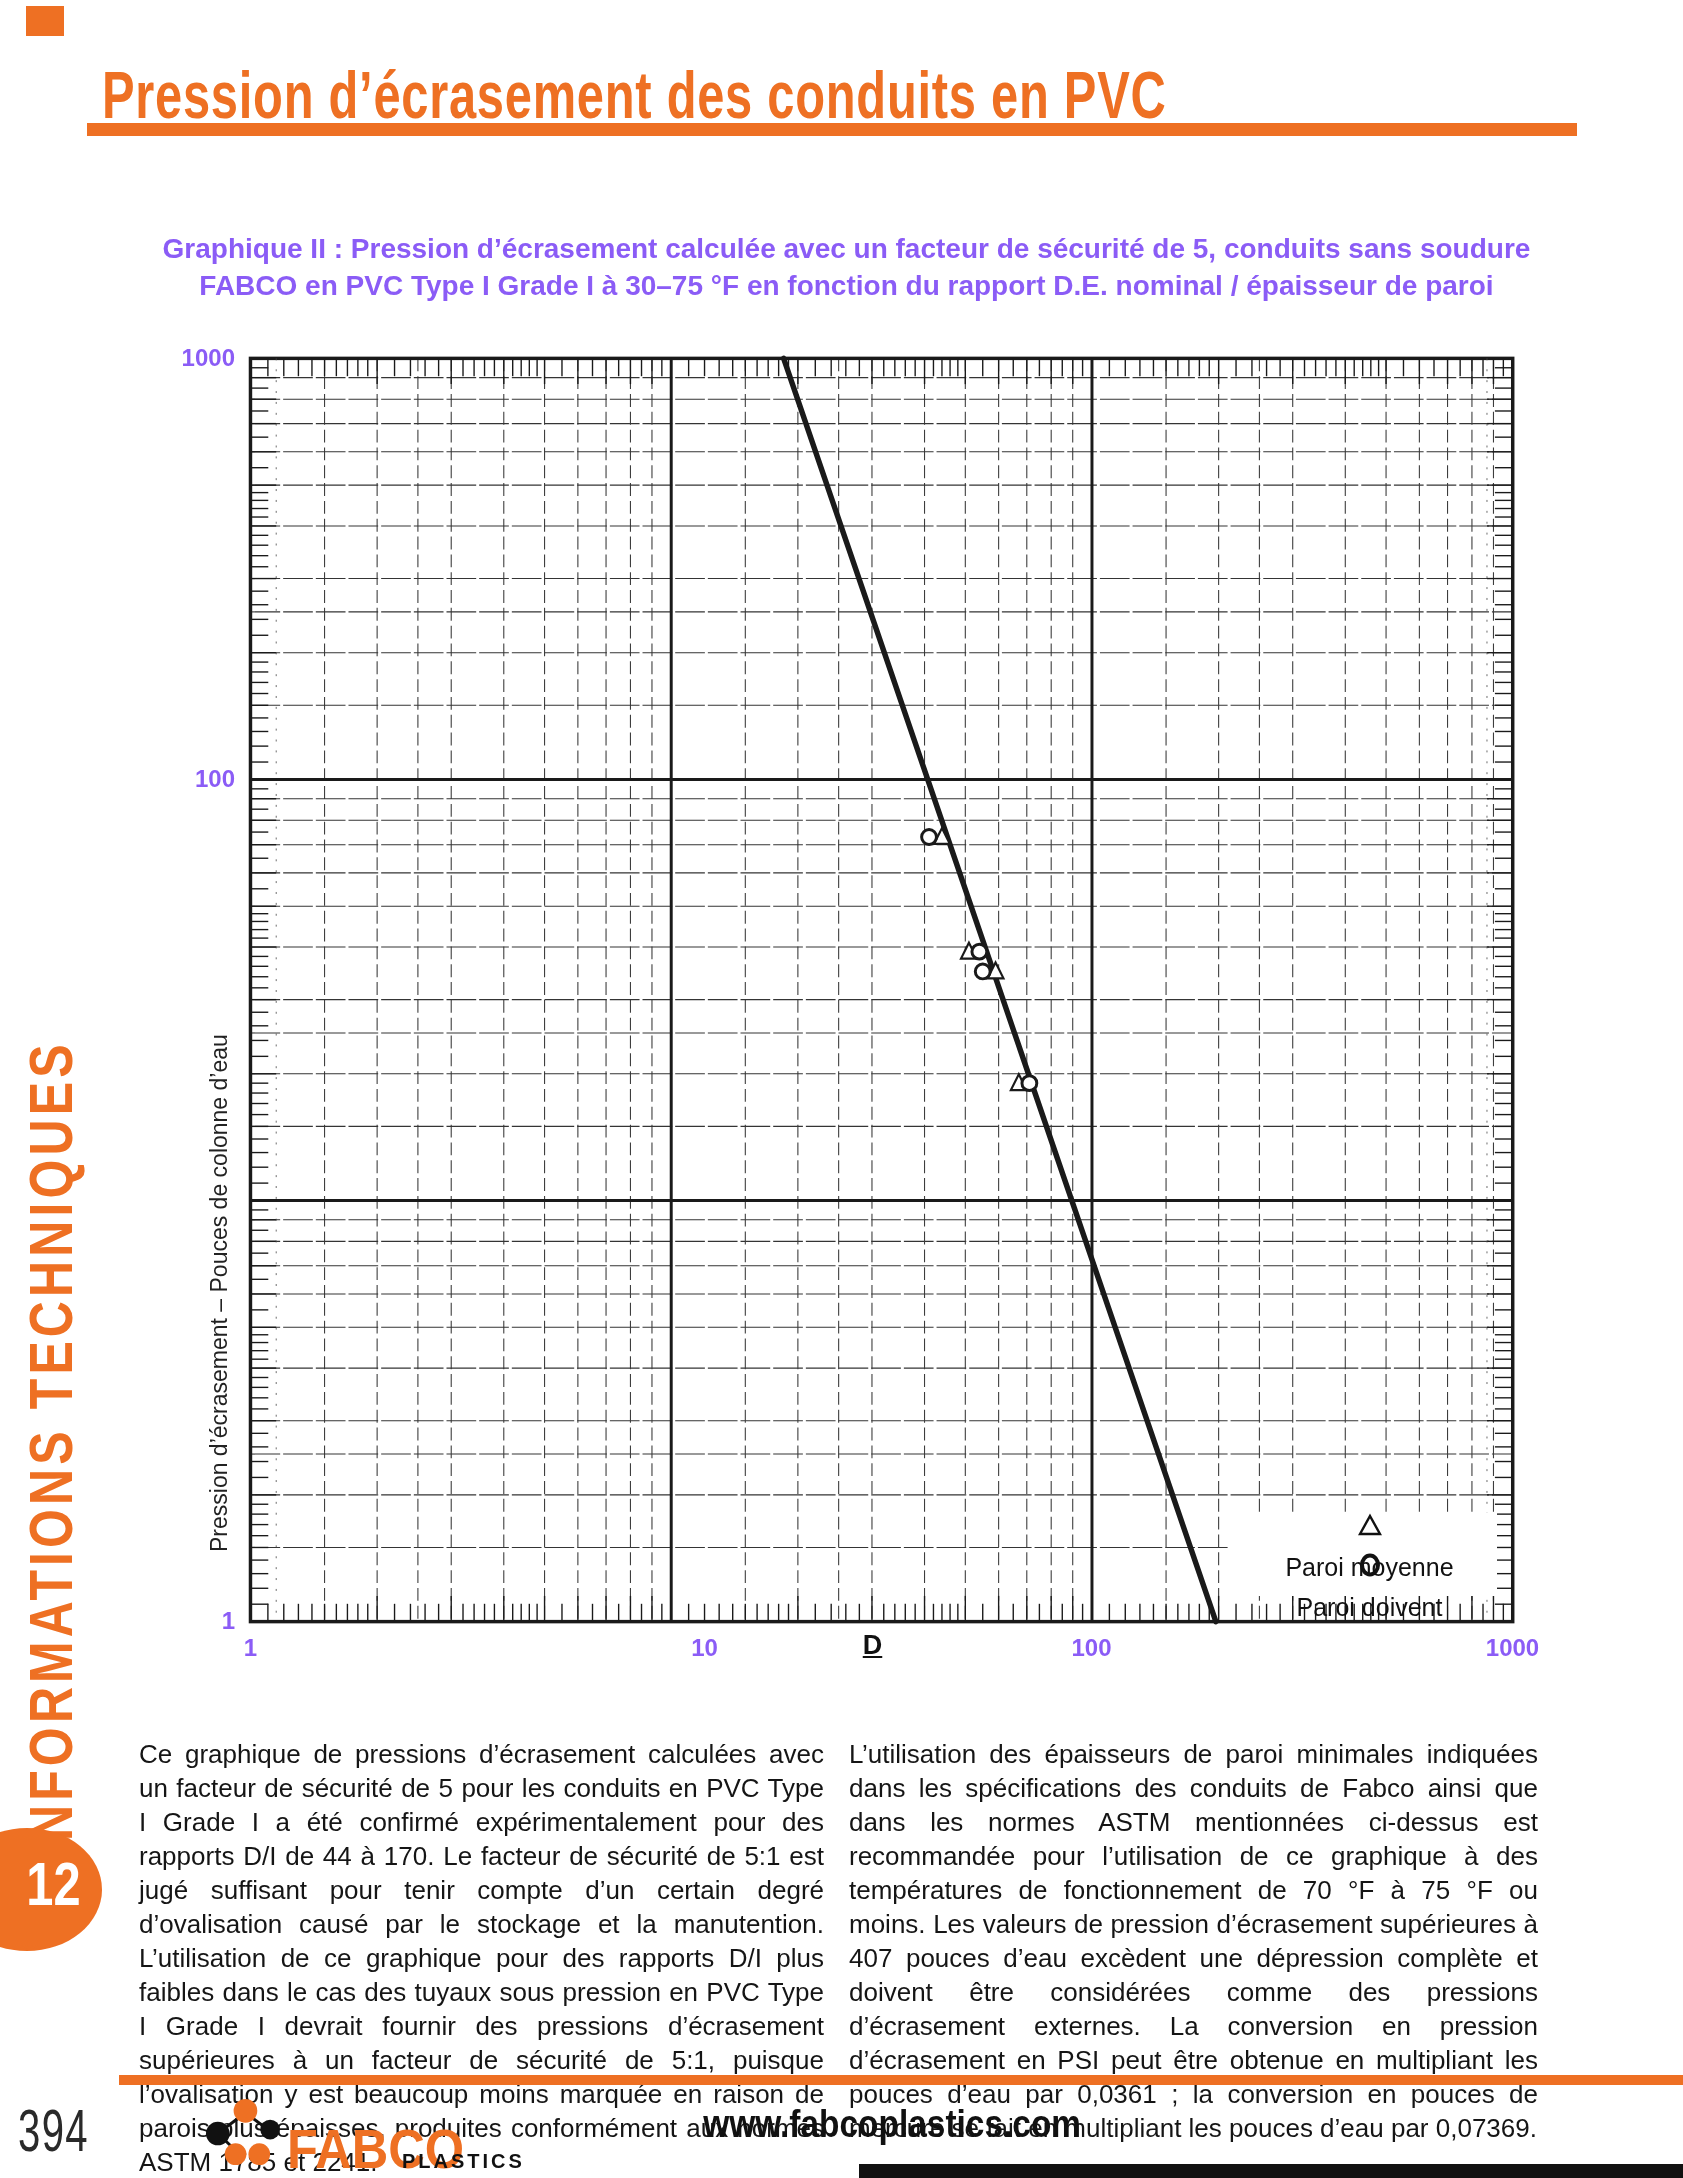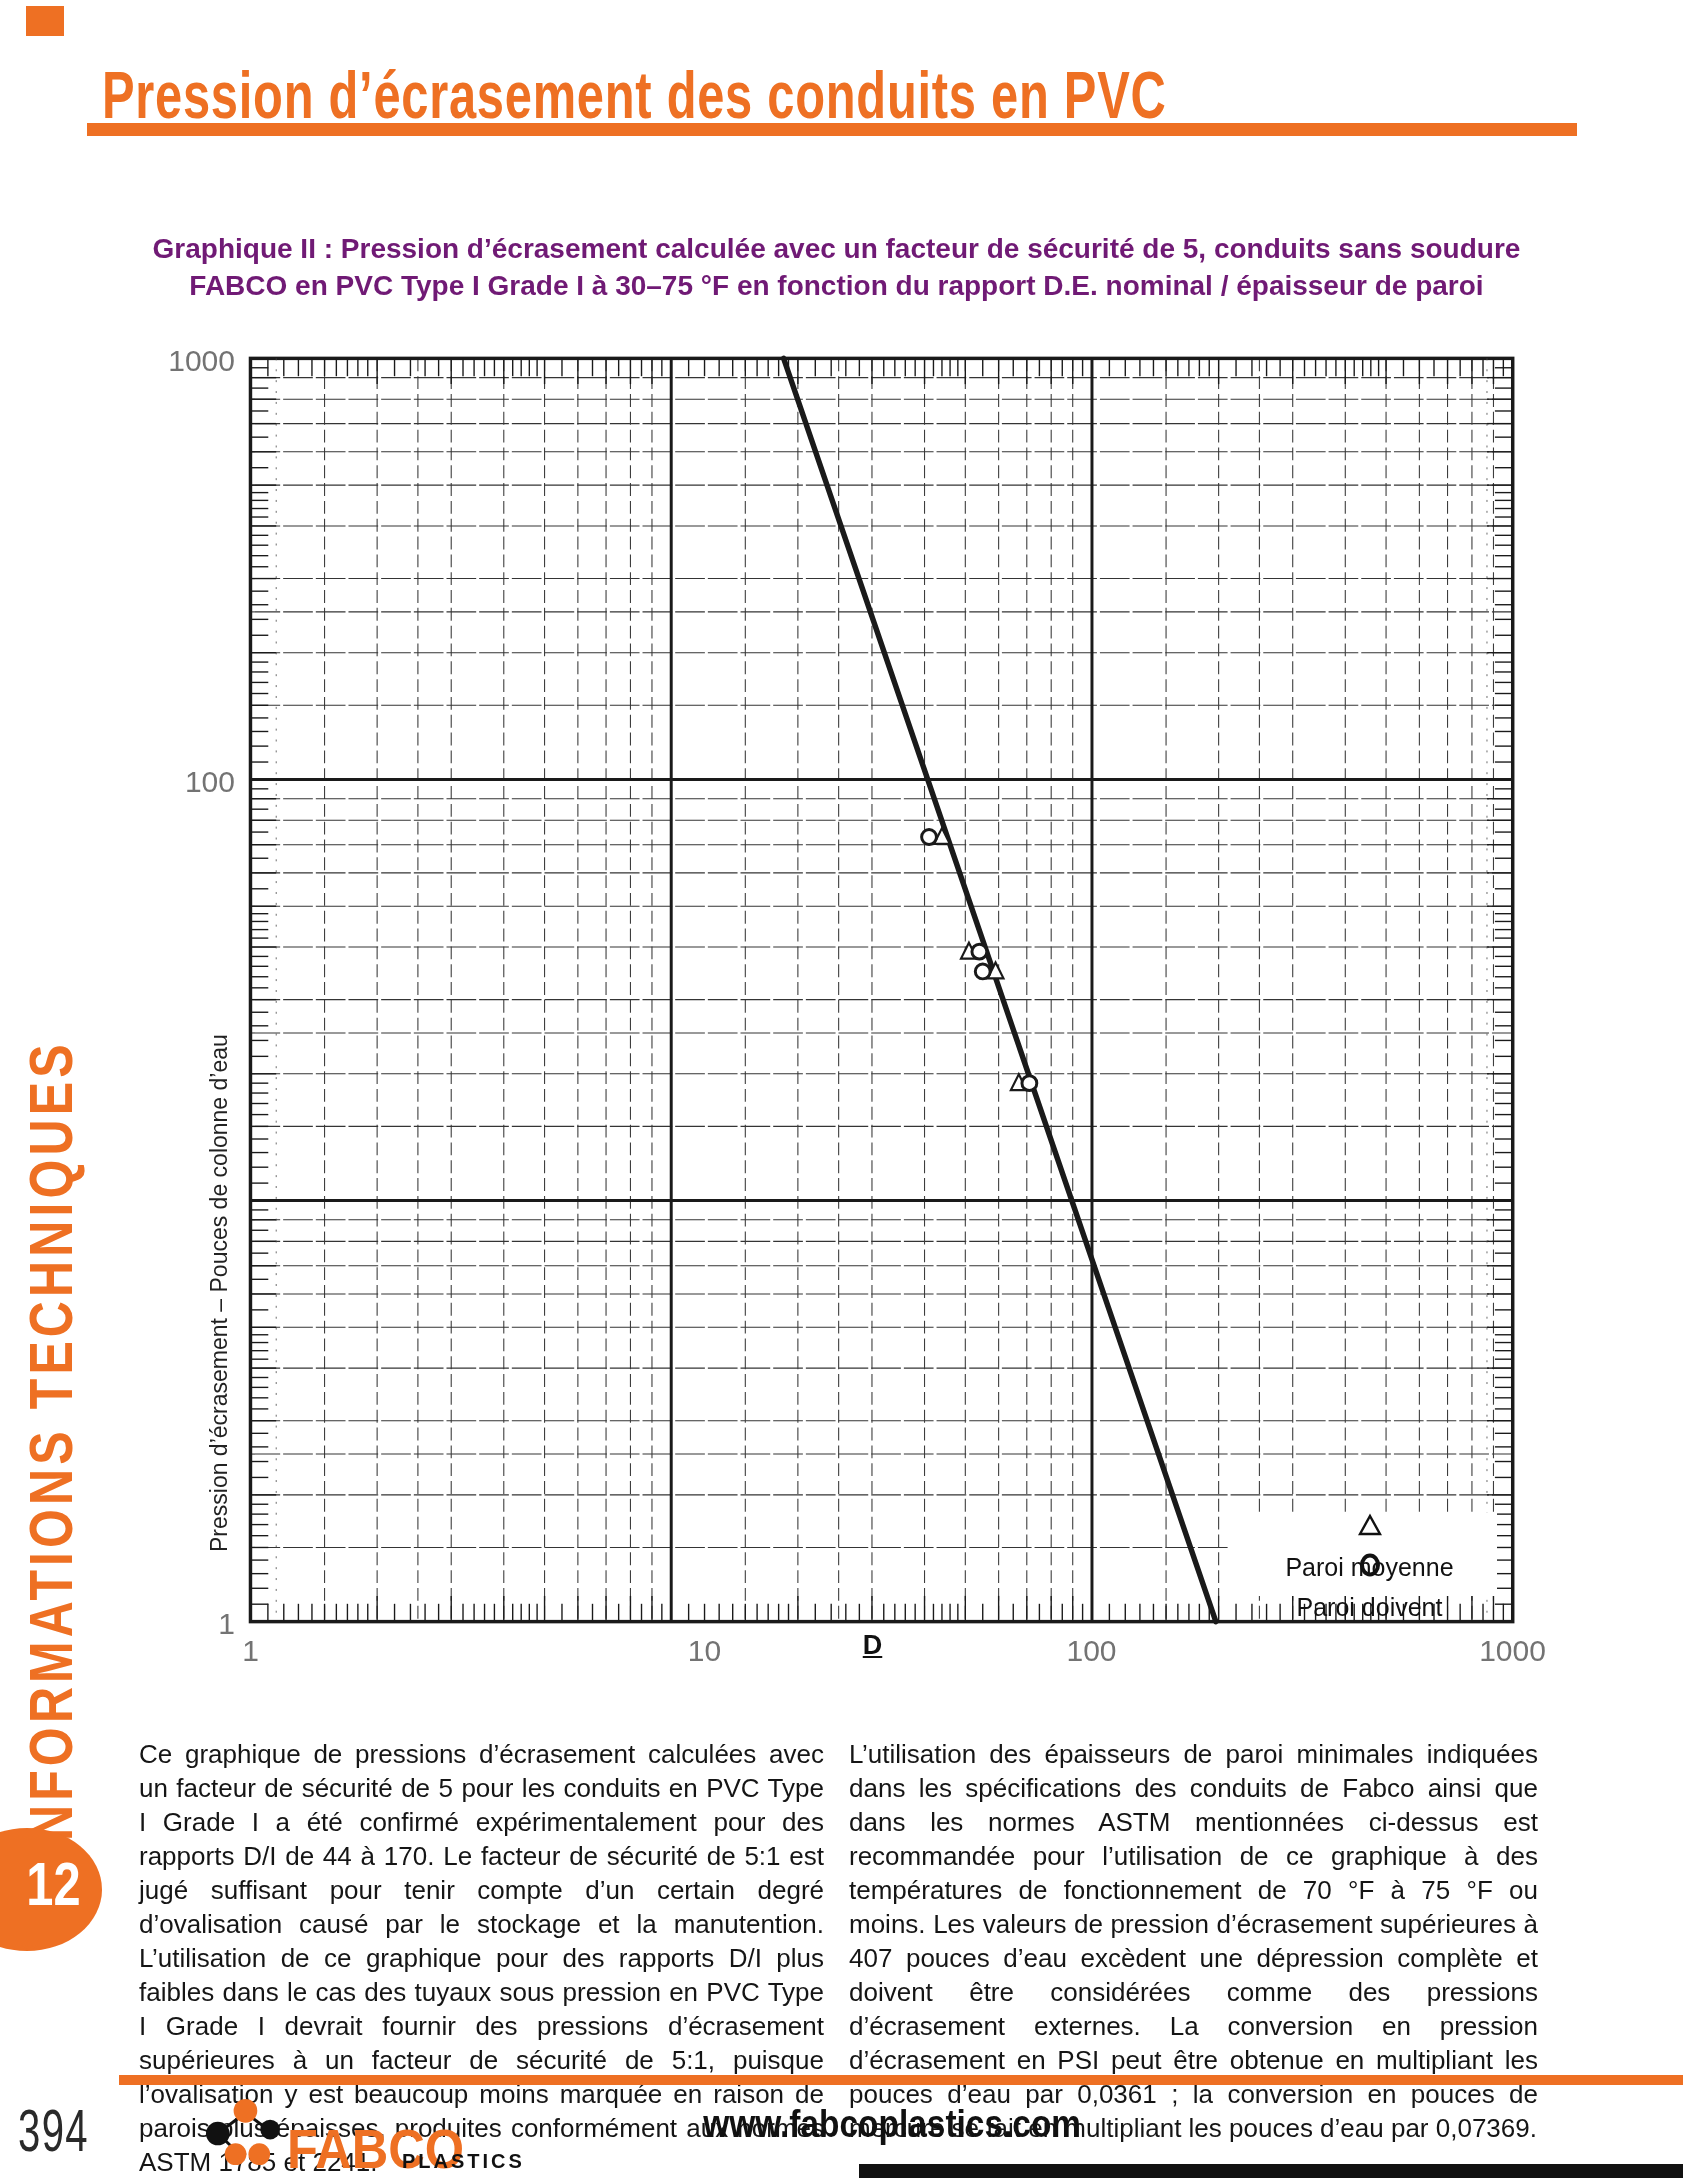--- a/index.html
+++ b/index.html
@@ -8,26 +8,26 @@
   .abs{position:absolute;}
 
   
   .corner-square{left:26px;top:6px;width:38px;height:30px;background:#ee7023;}
   .page-title{left:102px;top:57px;width:1386px;height:69px;color:#ee7023;
     font-size:66px;font-weight:bold;white-space:nowrap;
     transform:scaleX(0.74);transform-origin:left center;letter-spacing:1px;}
   .title-rule{left:87px;top:123px;width:1490px;height:13px;background:#ee7023;}
 
   
-  .caption{left:109px;top:230px;width:1455px;text-align:center;
-    font-size:28px;font-weight:bold;line-height:37px;color:#701a75;}
+  .caption{left:119px;top:230px;width:1455px;text-align:center;
+    font-size:28px;font-weight:bold;line-height:37px;color:#8b5cf6;}
 
   
   .chart-svg{left:0;top:0;width:1683px;height:2178px;pointer-events:none;}
-  .tick-label{position:absolute;font-weight:normal;font-size:30px;color:#737373;white-space:nowrap;}
+  .tick-label{position:absolute;font-weight:bold;font-size:24px;color:#8b5cf6;white-space:nowrap;}
   .ytick{width:89px;text-align:right;}
   .xtick{width:89px;text-align:center;}
   .x-axis-title{left:828px;top:1630px;width:89px;text-align:center;font-size:27px;font-weight:bold;
     text-decoration:underline;color:#111;}
   .y-axis-title{left:206px;top:1552px;width:416px;font-size:23px;color:#222;white-space:nowrap;
     transform:rotate(-90deg);transform-origin:0 0;}
   .legend{left:1228px;top:1513px;width:269px;height:83px;background:#fff;font-size:25px;color:#111;}
   .legend-row{display:flex;align-items:center;height:40px;gap:16px;padding-left:14px;flex-direction:column;}
   .legend-marker{width:24px;height:24px;flex:0 0 24px;}
 

